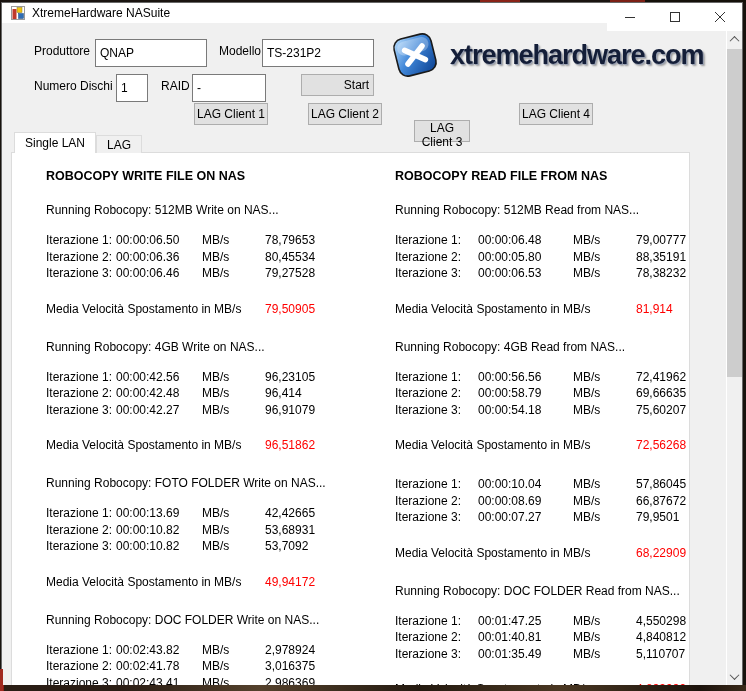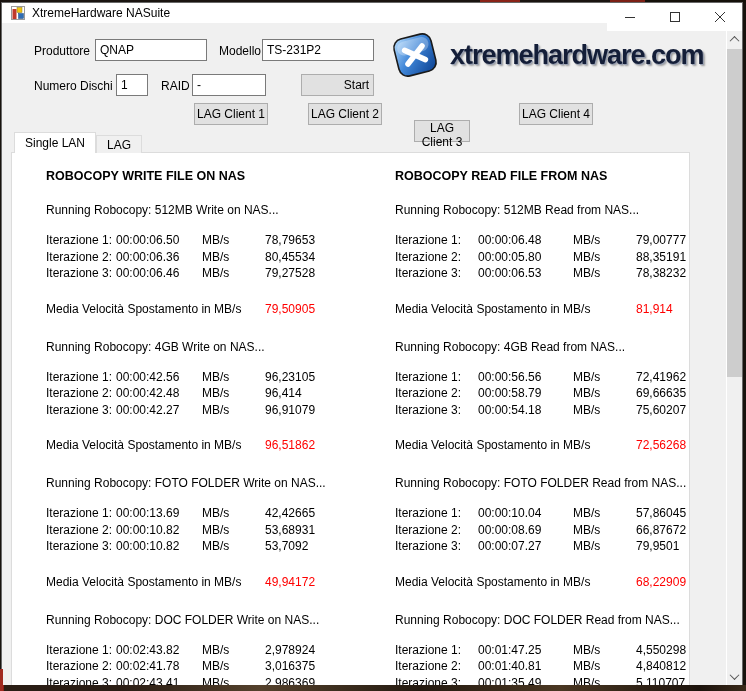--- a/index.html
+++ b/index.html
@@ -16,21 +16,21 @@
 
   
   .titlebar { position:absolute; left:0; top:0; right:0; height:20px; background:#ffffff;
     display:flex; align-items:center; padding-left:8px; }
   .titlebar .app-title { font-size:12px; color:#000; margin-left:6px; }
   .caption-buttons { position:absolute; right:0; top:0; height:28px; display:flex; }
   .caption-btn { width:45px; height:28px; display:flex; align-items:center; justify-content:center; background:#fff; border:none; }
 
   
   .lbl { position:absolute; font-size:12px; color:#000; white-space:nowrap; }
-  .tb { position:absolute; height:22px; border:1px solid #7a7a7a; background:#fff;
+  .tb { position:absolute; height:28px; border:1px solid #7a7a7a; background:#fff;
     font-family:"Liberation Sans", sans-serif; font-size:12px; color:#000; padding:0 4px; }
   .btn { position:absolute; height:22px; background:#e1e1e1; border:1px solid #adadad;
     font-family:"Liberation Sans", sans-serif; font-size:12px; color:#000; text-align:center; }
 
   
   .logo { position:absolute; left:386px; top:27px; height:50px; display:flex; align-items:center; }
   .logo-text { font-size:27px; font-weight:bold; letter-spacing:-1px; color:var(--logo-text,#141e38);
     margin-left:8px; text-shadow:1px 1px 0 #98a0b2, 2px 2px 2px rgba(0,0,0,0.35); }
 
   
@@ -311,21 +311,20 @@
     <span class="it-unit">MB/s</span>
     <span class="it-value">75,60207</span>
   </div>
             </div>
     <div class="media-row">
       <span class="media-label">Media Velocità Spostamento in MB/s</span>
       <span class="media-value">72,56268</span>
     </div>
   </div>
           <div class="section">
-    <div class="running">Running Robocopy: FOTO FOLDER Read from NAS...</div>
     <div class="iters">
               <div class="iter-row">
     <span class="it-label">Iterazione 1:</span>
     <span class="it-time">00:00:10.04</span>
     <span class="it-unit">MB/s</span>
     <span class="it-value">57,86045</span>
   </div>
               <div class="iter-row">
     <span class="it-label">Iterazione 2:</span>
     <span class="it-time">00:00:08.69</span>

